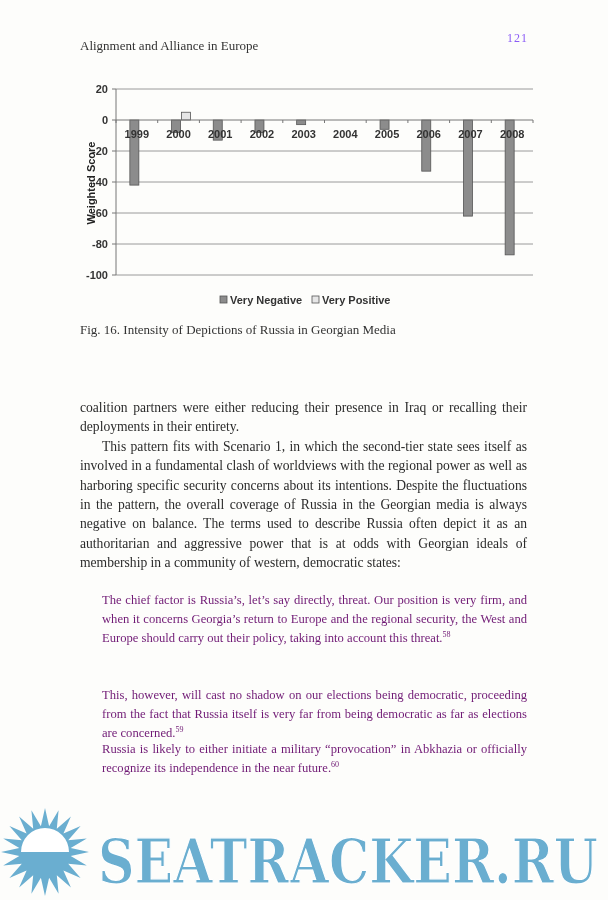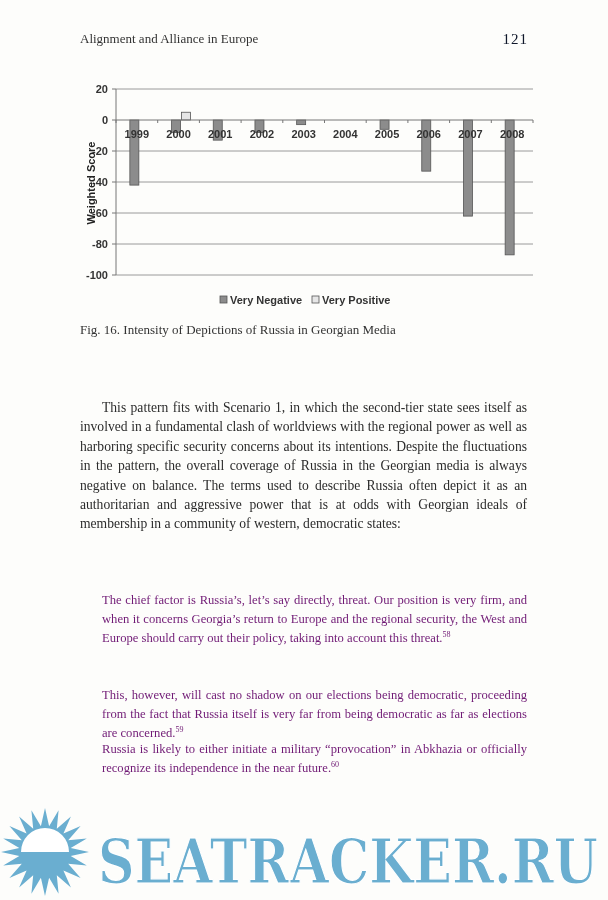--- a/index.html
+++ b/index.html
@@ -1,18 +1,18 @@
 <!DOCTYPE html>
 <html><head>
 <meta charset="utf-8">
 <style>
   html, body { margin:0; padding:0; }
   body { width:608px; height:900px; background:#fdfdfb; position:relative; overflow:hidden; font-family:"DejaVu Serif", serif; color:#2a2a2a; }
-  .header-title { position:absolute; left:80px; top:31px; font-size:13px; font-family:"Liberation Serif", serif; color:#333; }
-  .page-num { position:absolute; right:80px; top:31px; font-size:15px; font-family:"Liberation Serif", serif; color:#0f172a; letter-spacing:1px; }
+  .header-title { position:absolute; left:80px; top:38px; font-size:13px; font-family:"Liberation Serif", serif; color:#333; }
+  .page-num { position:absolute; right:80px; top:31px; font-size:12px; font-family:"Liberation Serif", serif; color:#8b5cf6; letter-spacing:1px; }
   #chart { position:absolute; left:70px; top:78px; }
   .caption { position:absolute; left:80px; top:322px; font-size:13px; font-family:"Liberation Serif", serif; color:#333;text-align:center; }
   .body-text { position:absolute; left:80px; width:447px; font-family:"Liberation Serif", serif; font-size:13.6px; line-height:19.4px; text-align:justify; color:#2b2b2b; }
   .body-text p { margin:0; }
   .body-text p.indent { text-indent:22px; }
   .quote { position:absolute; left:102px; width:425px; font-family:"Liberation Serif", serif; font-size:12.6px; line-height:19px; text-align:justify; color:#701a75; }
   .quote sup { font-size:8px; vertical-align:super; line-height:0; }
   .watermark { position:absolute; left:0; top:805px; width:608px; height:95px; }
 </style>
 </head>
@@ -86,20 +86,21 @@
       <rect x="150" y="218" width="7" height="7" fill="#8c8c8c" stroke="#555" stroke-width="0.8"></rect>
       <text x="160" y="226" font-family="Liberation Sans, sans-serif" font-size="11" font-weight="bold" fill="#333">Very Negative</text>
       <rect x="242" y="218" width="7" height="7" fill="#e6e6e6" stroke="#555" stroke-width="0.8"></rect>
       <text x="252" y="226" font-family="Liberation Sans, sans-serif" font-size="11" font-weight="bold" fill="#333">Very Positive</text>
     </g>
 </svg>
 
 <div class="caption">Fig. 16. Intensity of Depictions of Russia in Georgian Media</div>
 
 <div class="body-text" style="top:398px;">
+  <p>coalition partners were either reducing their presence in Iraq or recalling their deployments in their entirety.</p>
   <p class="indent">This pattern fits with Scenario 1, in which the second-tier state sees itself as involved in a fundamental clash of worldviews with the regional power as well as harboring specific security concerns about its intentions. Despite the fluctuations in the pattern, the overall coverage of Russia in the Georgian media is always negative on balance. The terms used to describe Russia often depict it as an authoritarian and aggressive power that is at odds with Georgian ideals of membership in a community of western, democratic states:</p>
 </div>
 
 <div class="quote" style="top:591px;">
   <span>The chief factor is Russia’s, let’s say directly, threat. Our position is very firm, and when it concerns Georgia’s return to Europe and the regional security, the West and Europe should carry out their policy, taking into account this threat.</span><sup>58</sup>
 </div>
 <div class="quote" style="top:686px;">
   <span>This, however, will cast no shadow on our elections being democratic, proceeding from the fact that Russia itself is very far from being democratic as far as elections are concerned.</span><sup>59</sup>
 </div>
 <div class="quote" style="top:740px;">

